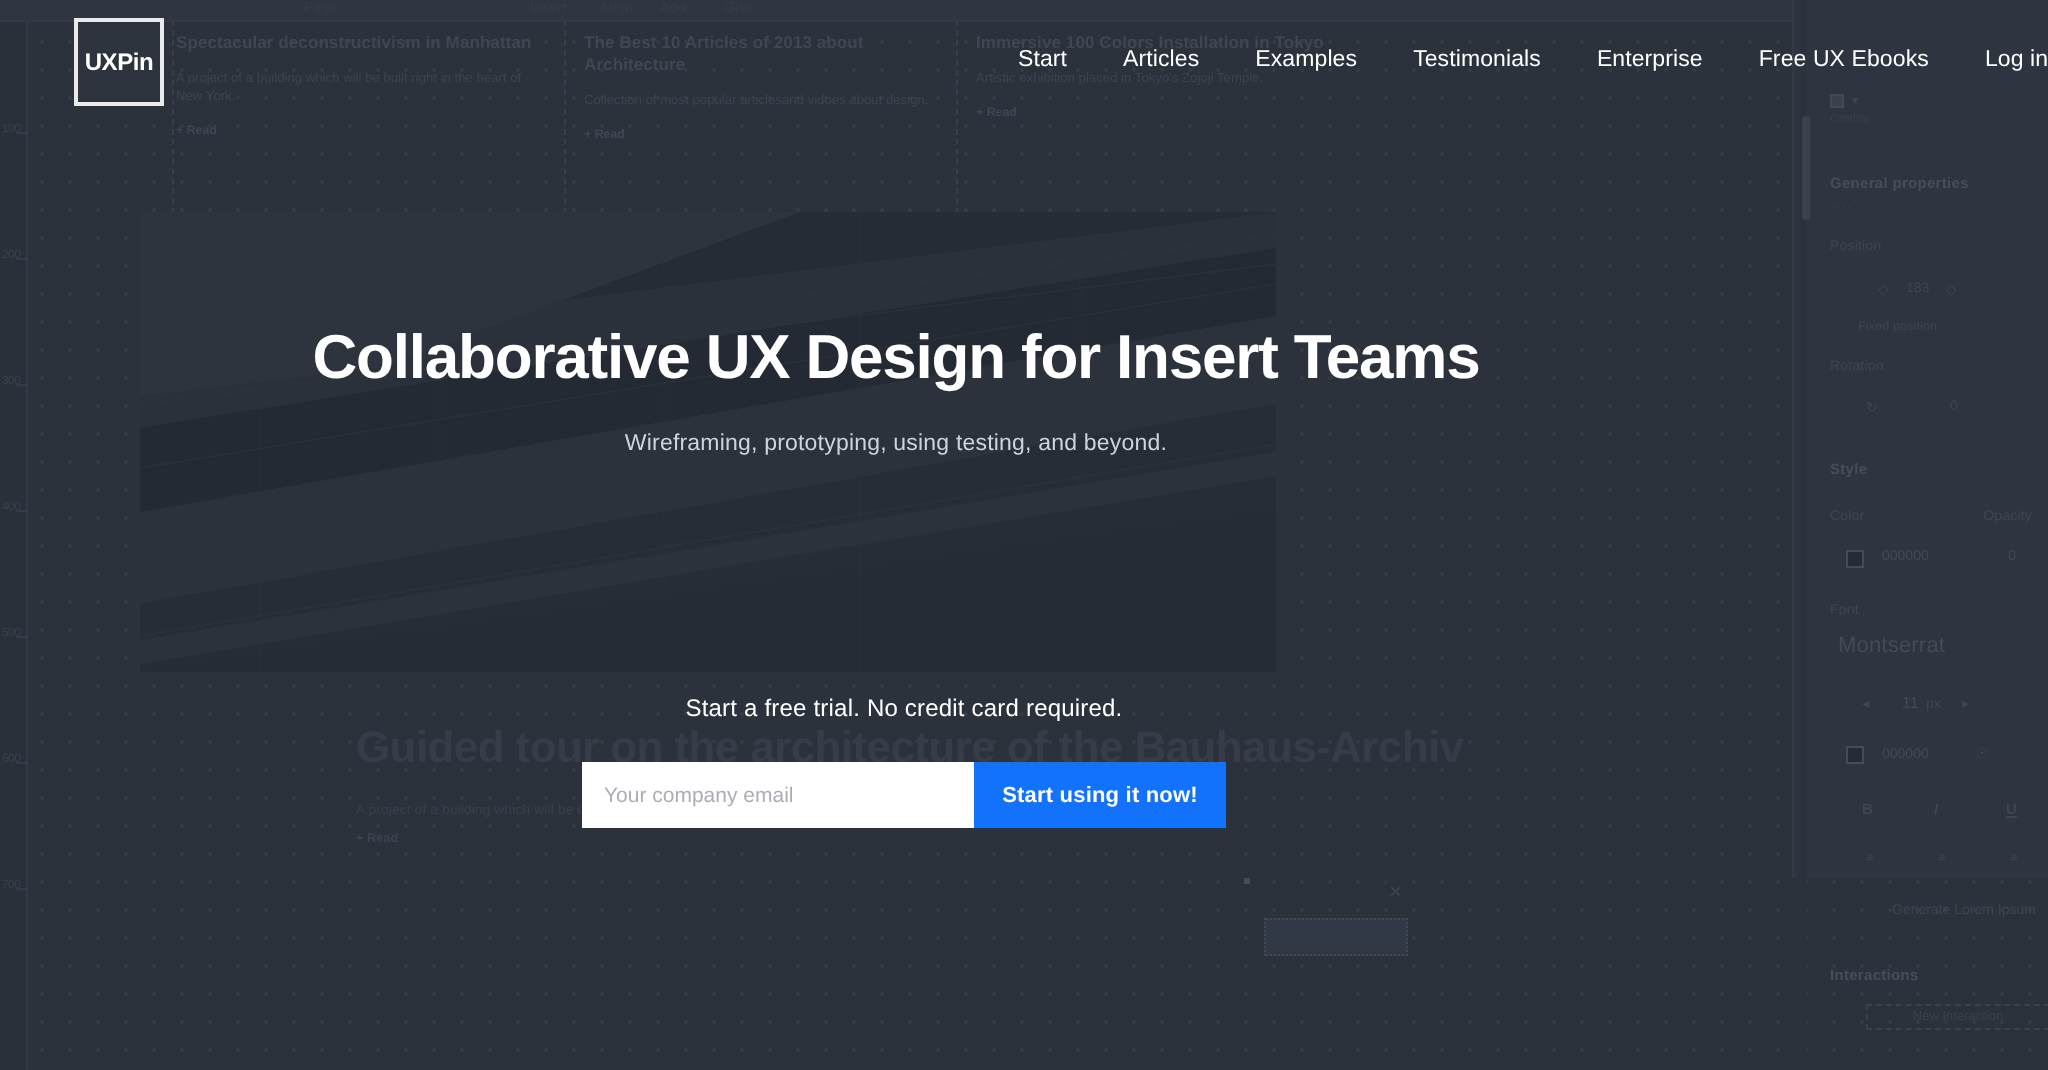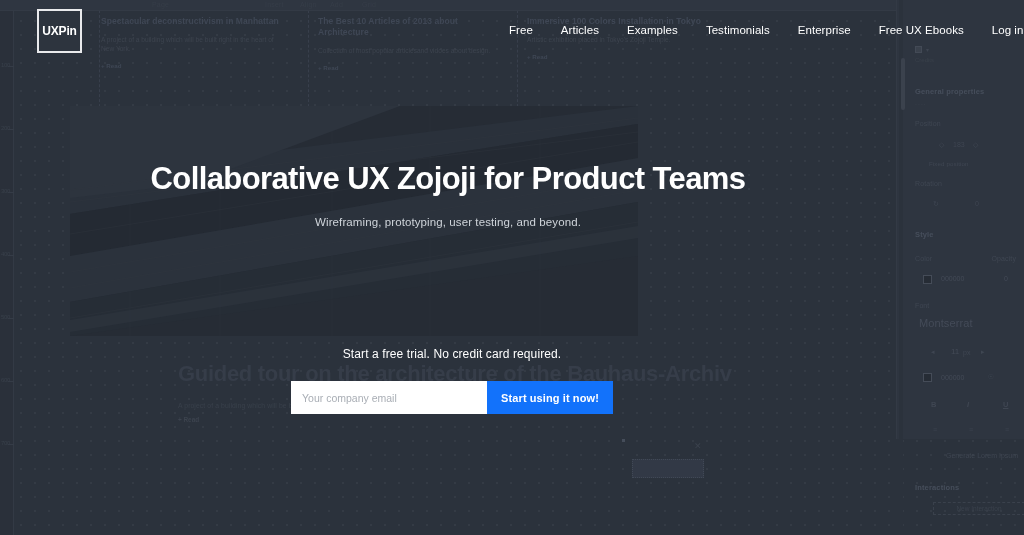--- a/index.html
+++ b/index.html
@@ -46,21 +46,21 @@
   }
 
   
   .page-bg{ position:absolute; left:0; top:0; width:896px; height:535px; overflow:hidden; }
 
   
   .cards{
     position:absolute; left:88px; top:16px; width:808px; height:78px;
     display:flex;
   }
-  .card{ width:196px; padding-right:14px; position:relative;margin-left:13px; }
+  .card{ width:196px; padding-right:14px; position:relative; }
   .card + .card{ padding-left:8px; }
   .card .sep{
     position:absolute; left:-2px; top:-6px; bottom:-18px; width:1px;
     border-left:1px dashed #3c4350; opacity:.8;
   }
   .card h3{
     font-size:8.5px; line-height:11px; font-weight:bold;
     color:#3f4755; letter-spacing:.05px; margin-bottom:8px;
   }
   .card p{
@@ -259,38 +259,38 @@
     <p>A project of a building which will be built right in the heart of New York.</p>
     <div class="read">+ Read</div>
   </div>
 
   <div class="ghost-dot"></div>
   <div class="ghost-x">✕</div>
   <div class="ghost-rect"></div>
 </div>
 
 <div class="hero-text">
-  <h1>Collaborative UX Zojoji for Product Teams</h1>
-  <div class="sub">Wireframing, prototyping, user testing, and beyond.</div>
+  <h1>Collaborative UX Design for Insert Teams</h1>
+  <div class="sub">Wireframing, prototyping, using testing, and beyond.</div>
 </div>
 
 <div class="cta">
   <div class="tagline">Start a free trial. No credit card required.</div>
   <div class="cta-row">
     <input class="cta-input" type="text" placeholder="Your company email" style="">
     <button class="cta-btn">Start using it now!</button>
   </div>
 </div>
 
 <div class="logo">
   <span>UXPin</span>
 </div>
 
 <nav class="nav">
-  <a href="#">Free</a>
+  <a href="#">Start</a>
   <a href="#">Articles</a>
   <a href="#">Examples</a>
   <a href="#">Testimonials</a>
   <a href="#">Enterprise</a>
   <a href="#">Free UX Ebooks</a>
   <a href="#">Log in</a>
 </nav>
 
 <div class="ruler-v">
   <div class="tick" style="top:62px">100</div>

